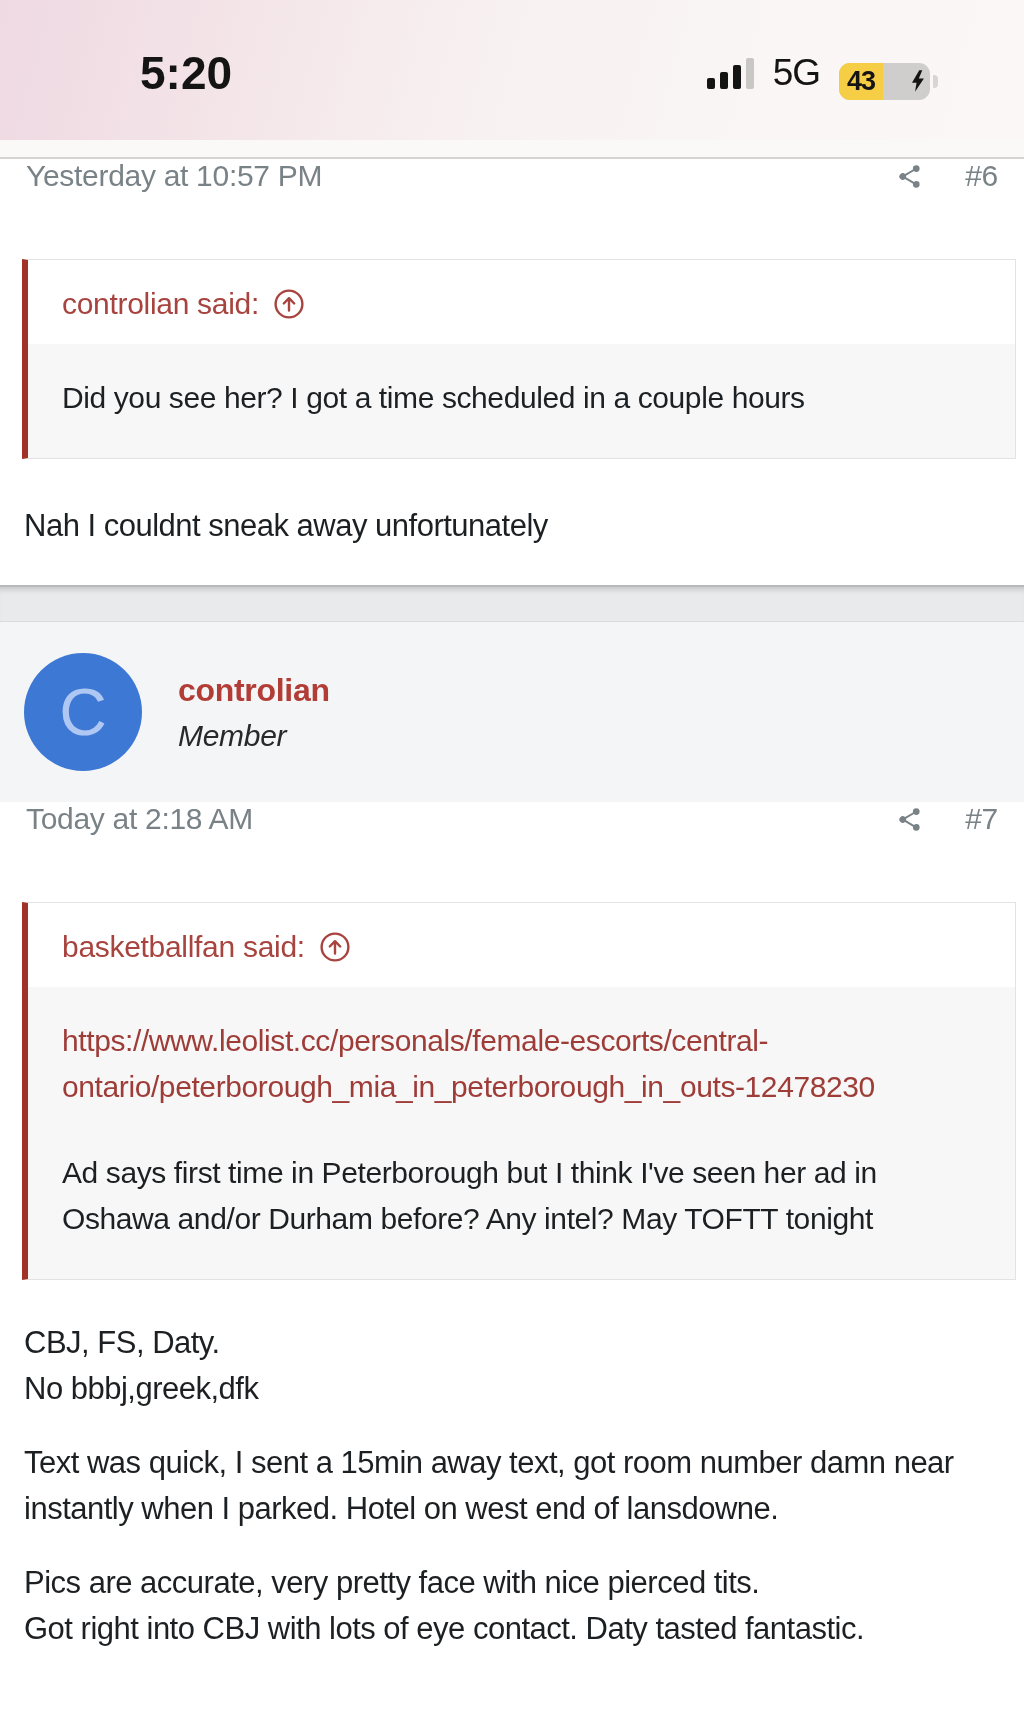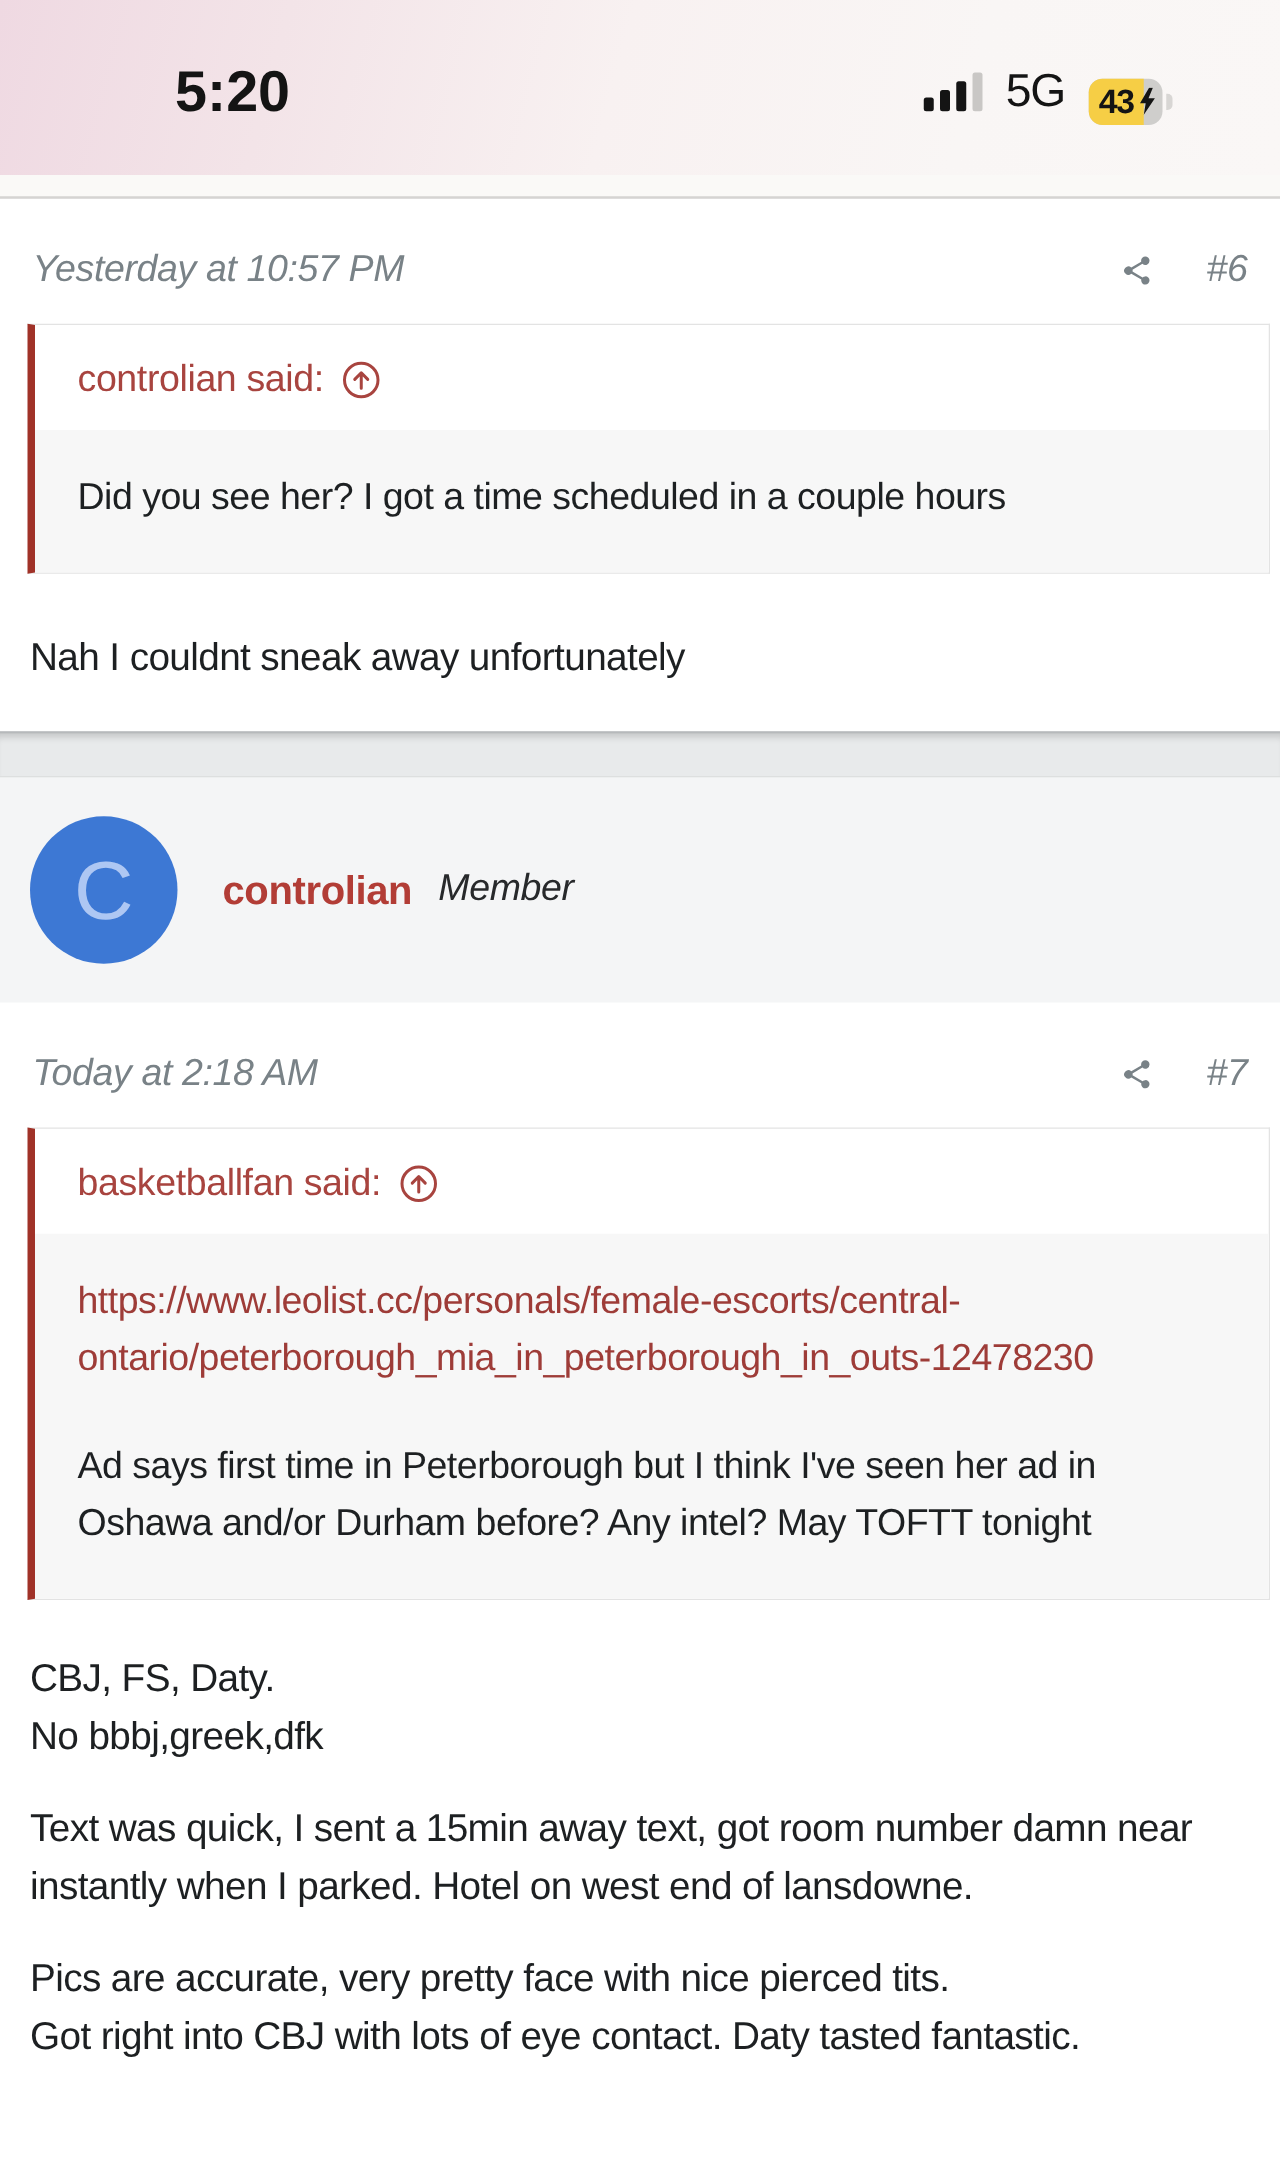--- a/index.html
+++ b/index.html
@@ -14,31 +14,31 @@
     display:flex;align-items:center;justify-content:space-between;
     padding:6px 94px 0 140px;
   }
   .time{font-size:46px;font-weight:600;color:#141414;}
   .status-right{display:flex;align-items:center;gap:19px;}
   .signal{display:flex;align-items:flex-end;gap:5px;height:32px;}
   .signal .bar{width:8px;border-radius:2px;background:#141414;}
   .signal .b1{height:11px;} .signal .b2{height:17px;} .signal .b3{height:24px;}
   .signal .b4{height:31px;background:#c9c7c5;}
   .network{font-size:37px;font-weight:500;color:#141414;letter-spacing:-1px;}
-  .battery{position:relative;width:59px;height:37px;border-radius:11px;background:#cfcecc;margin-top:16px;}
+  .battery{position:relative;width:91px;height:37px;border-radius:11px;background:#cfcecc;margin-top:16px;}
   .battery-fill{position:absolute;left:0;top:0;bottom:0;width:44px;background:#f6ce45;
     border-radius:11px 0 0 11px;display:flex;align-items:center;justify-content:center;}
   .battery-level{font-size:27px;font-weight:700;color:#141414;letter-spacing:-1px;}
   .battery-bolt{position:absolute;right:5px;top:7px;}
   .battery::after{content:"";position:absolute;right:-8px;top:12px;width:5px;height:13px;
     border-radius:0 4px 4px 0;background:#d8d6d4;}
   
   .top-strip{height:17px;background:#faf9f7;border-bottom:2px solid #d5d4d2;}
   
-  .date-row{display:flex;align-items:flex-end;justify-content:space-between;padding:0 26px;height:74px;font-style:italic;}
+  .date-row{display:flex;align-items:flex-start;justify-content:space-between;padding:0 26px;height:74px;}
   .date-link{color:#798287;font-size:30px;letter-spacing:-0.3px;text-decoration:none;cursor:pointer;}
   .date-right{display:flex;align-items:center;gap:42px;}
   .share-btn{display:flex;align-items:center;cursor:pointer;}
   .post-number{color:#798287;font-size:30px;letter-spacing:-0.3px;text-decoration:none;cursor:pointer;}
   .quote-block{margin:26px 8px 0 22px;border:1px solid #e3e3e3;border-left:6px solid #a03228;background:#ffffff;}
   .quote-header{padding:27px 24px 23px 34px;display:flex;align-items:center;gap:14px;cursor:pointer;}
   .quote-attribution{color:#a8443f;font-size:30px;letter-spacing:-0.3px;}
   .quote-content{background:#f7f7f7;padding:31px 28px 37px 34px;font-size:30px;line-height:46px;
     letter-spacing:-0.4px;color:#1d2022;}
   .quote-link{color:#9e3c38;text-decoration:none;cursor:pointer;display:block;}
@@ -49,21 +49,21 @@
   .post6-pad{padding-bottom:36px;}
   
   .post-separator{height:34px;background:#e8eaeb;border-top:2px solid #b6b9bb;
     border-bottom:1px solid #d9dbdc;box-shadow:inset 0 6px 5px -3px rgba(0,0,0,0.14);}
   
   .post-header{height:180px;background:#f4f5f6;display:flex;align-items:center;gap:36px;
     padding:0 24px;box-sizing:border-box;}
   .avatar{width:118px;height:118px;border-radius:50%;background:#3d78d4;flex:0 0 auto;
     display:flex;align-items:center;justify-content:center;cursor:pointer;}
   .avatar-letter{color:#aec7f3;font-size:66px;font-weight:100;line-height:1;}
-  .author-info{display:flex;flex-direction:row;gap:21px;}
+  .author-info{display:flex;flex-direction:column;gap:10px;}
   .author-name{color:#b23d36;font-size:32px;font-weight:700;letter-spacing:-0.3px;text-decoration:none;cursor:pointer;}
   .author-title{color:#27292b;font-size:30px;letter-spacing:-0.3px;font-style:italic;}
 </style>
 </head>
 <body>
 
 <div class="status-bar">
   <div class="time">5:20</div>
   <div class="status-right">
     <div class="signal">

